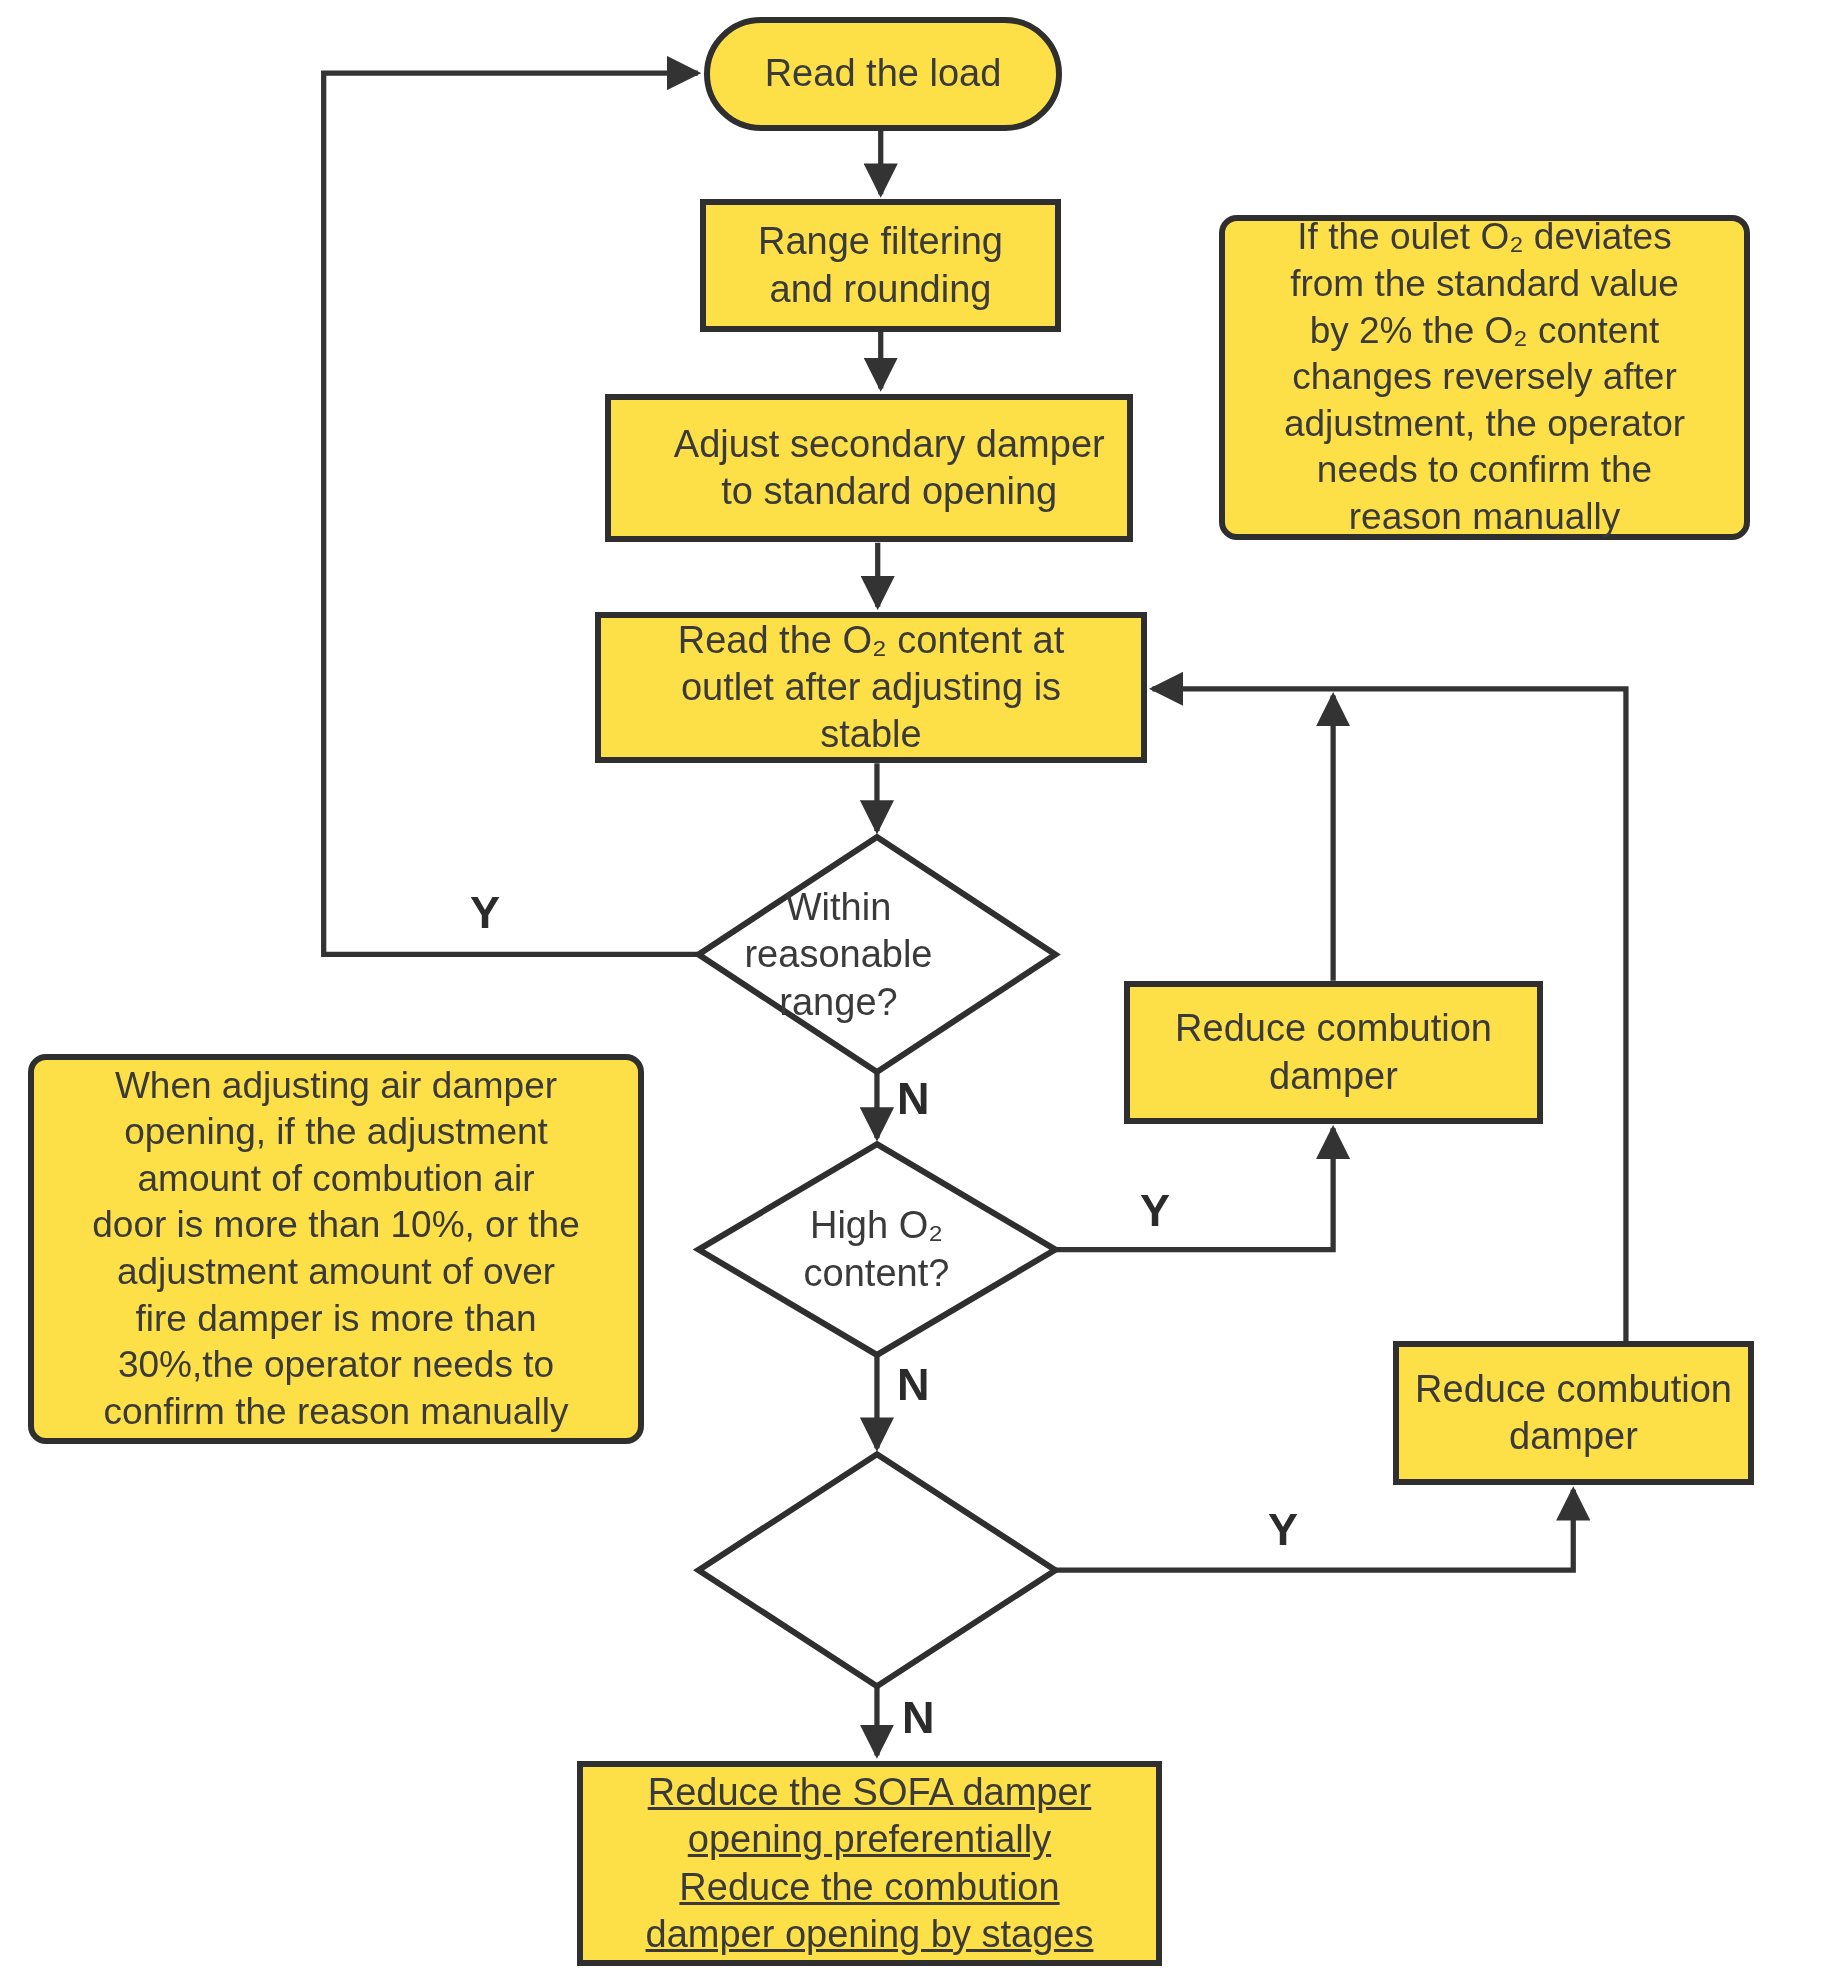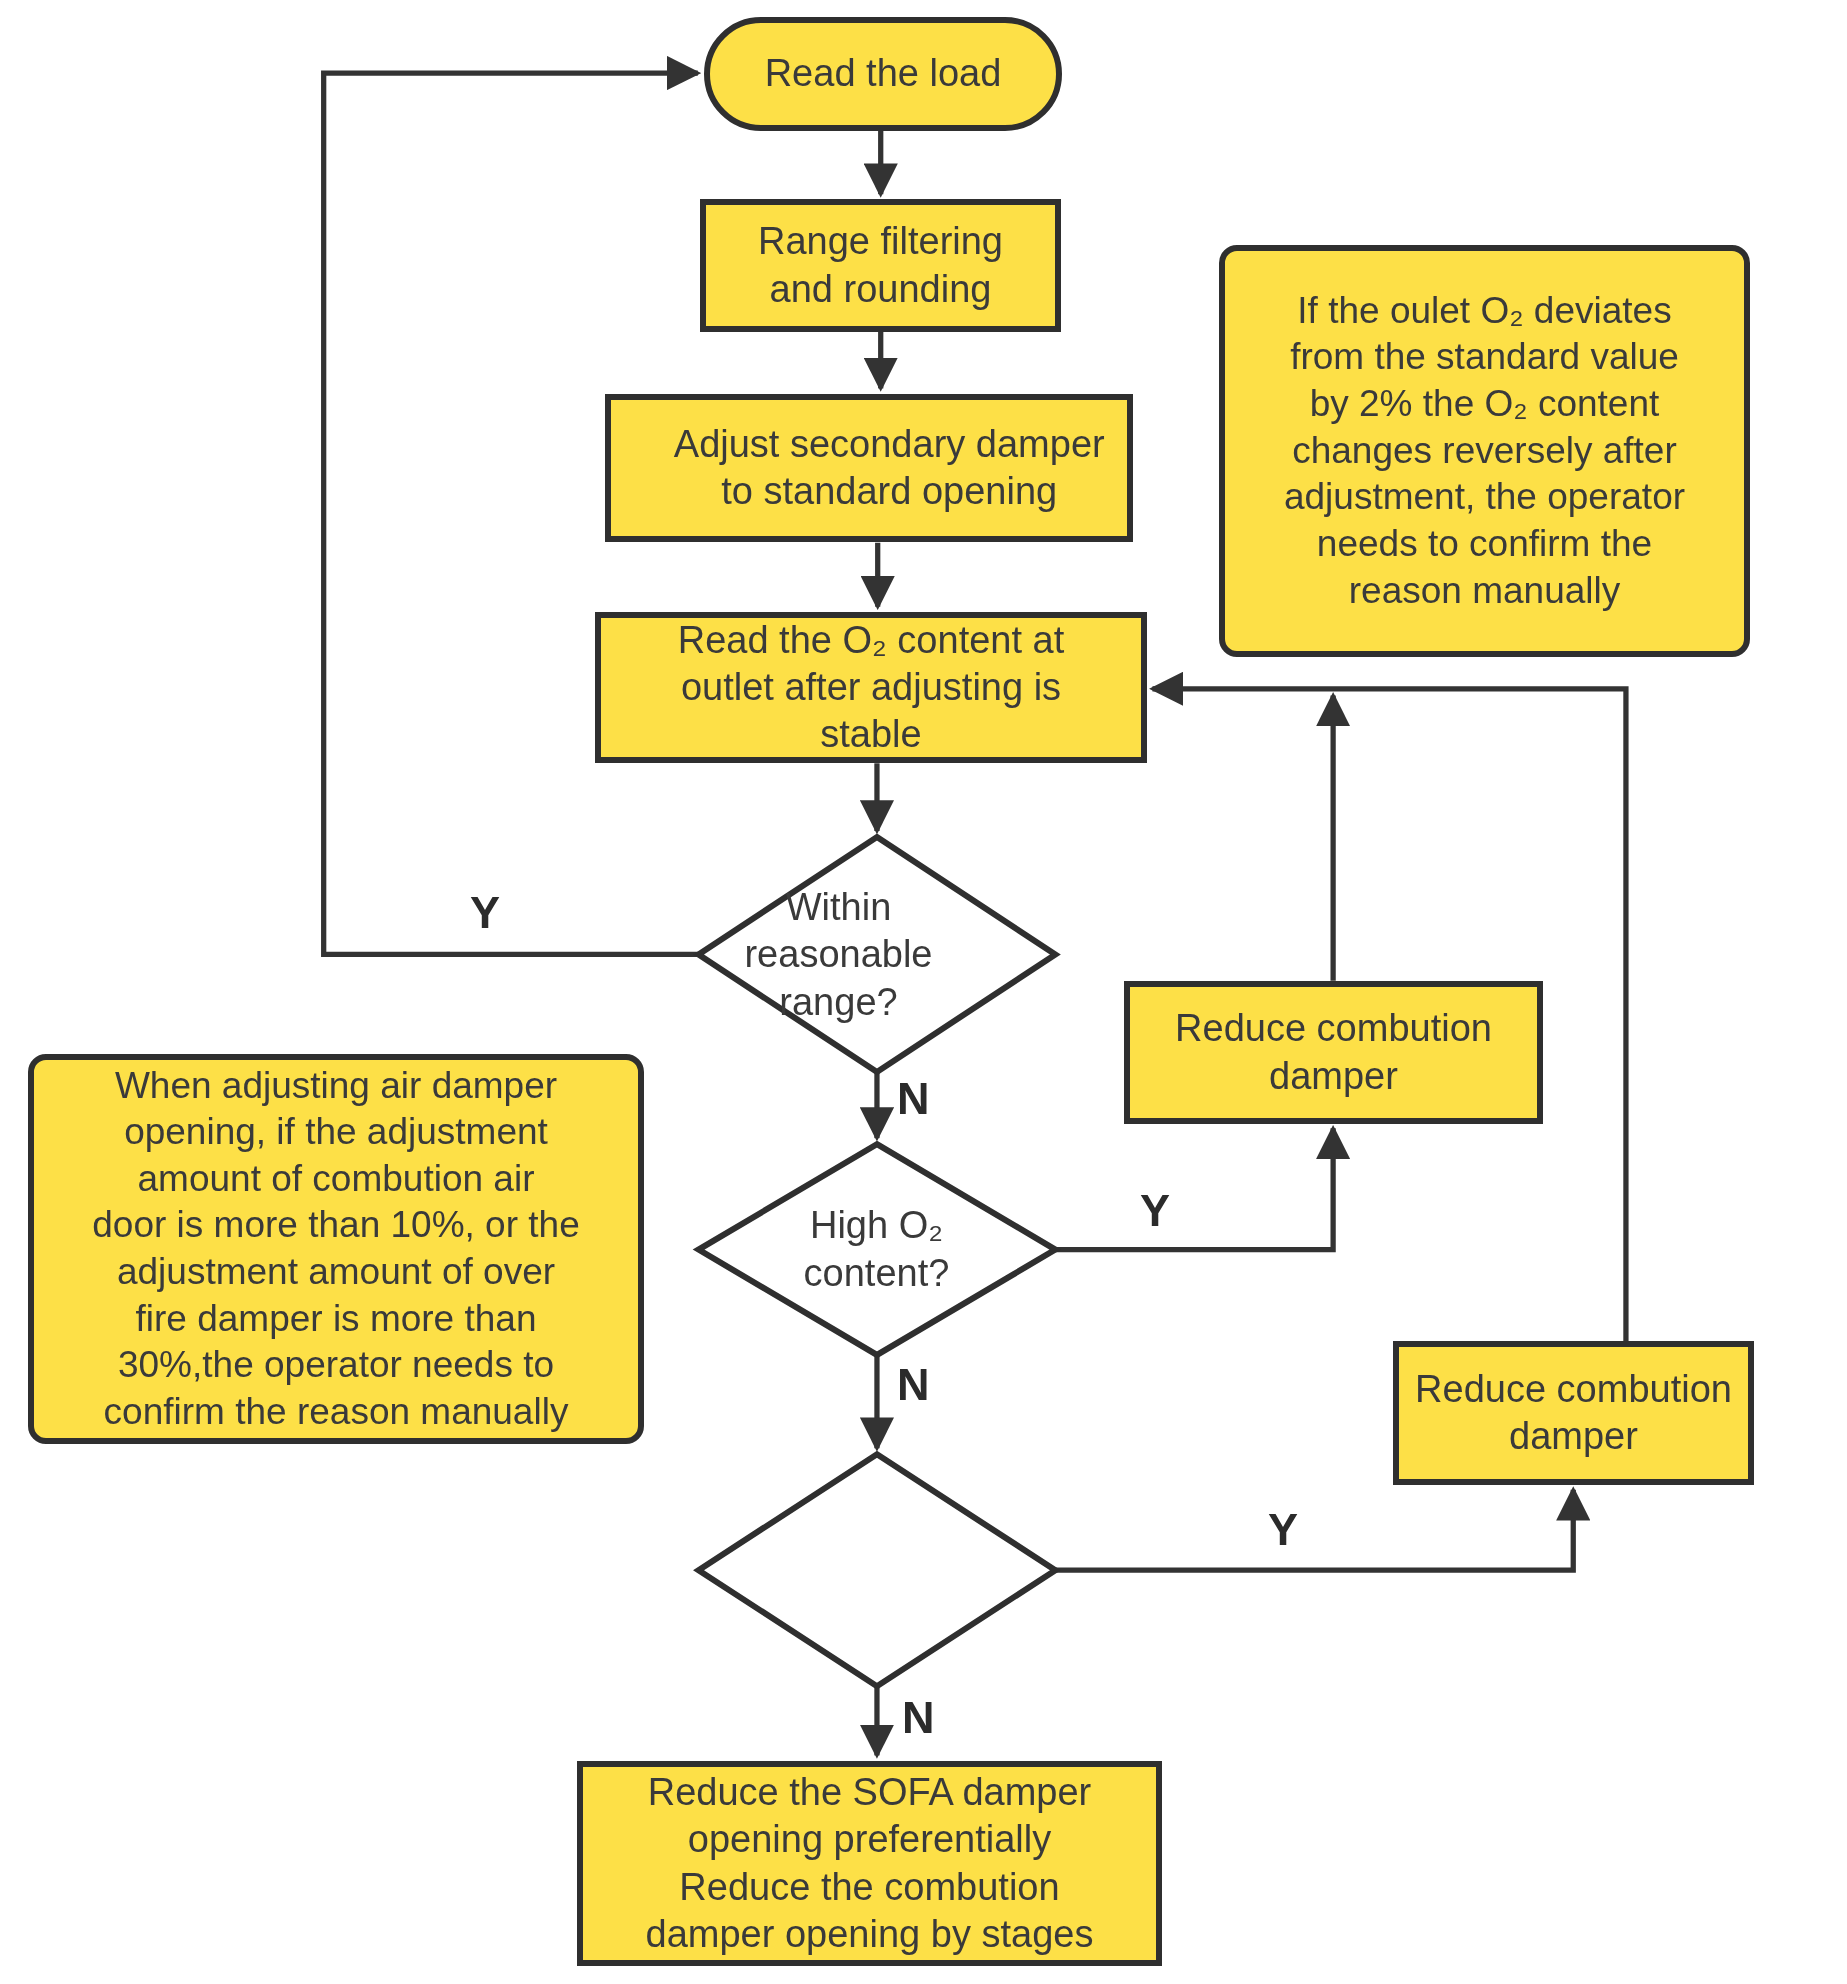--- a/index.html
+++ b/index.html
@@ -95,34 +95,34 @@
   <div class="node" style="left:595px; top:612px; width:552px; height:151px;">Read the O₂ content at
 outlet after adjusting is
 stable</div>
 
   <div class="node" style="left:1124px; top:981px; width:419px; height:143px;">Reduce combution
 damper</div>
 
   <div class="node" style="left:1393px; top:1341px; width:361px; height:144px;">Reduce combution
 damper</div>
 
-  <div class="node" style="left:577px; top:1761px; width:585px; height:205px;">Reduce the SOFA damper
+  <div class="node" style="left:577px; top:1761px; width:585px; height:205px;text-decoration:underline;">Reduce the SOFA damper
 opening preferentially
 Reduce the combution
 damper opening by stages</div>
 
   <div class="diamond-label" style="left:688px; top:842px; width:301px; height:226px;">Within
 reasonable
 range?</div>
 
   <div class="diamond-label" style="left:726px; top:1144px; width:301px; height:211px;">High O₂
 content?</div>
 
 
-  <div class="node note" style="left:1219px; top:215px; width:531px; height:412px;margin-top:30px;">If the oulet O₂ deviates
+  <div class="node note" style="left:1219px; top:215px; width:531px; height:325px;">If the oulet O₂ deviates
 from the standard value
 by 2% the O₂ content
 changes reversely after
 adjustment, the operator
 needs to confirm the
 reason manually</div>
 
   <div class="node note" style="left:28px; top:1054px; width:616px; height:390px;">When adjusting air damper
 opening, if the adjustment
 amount of combution air

